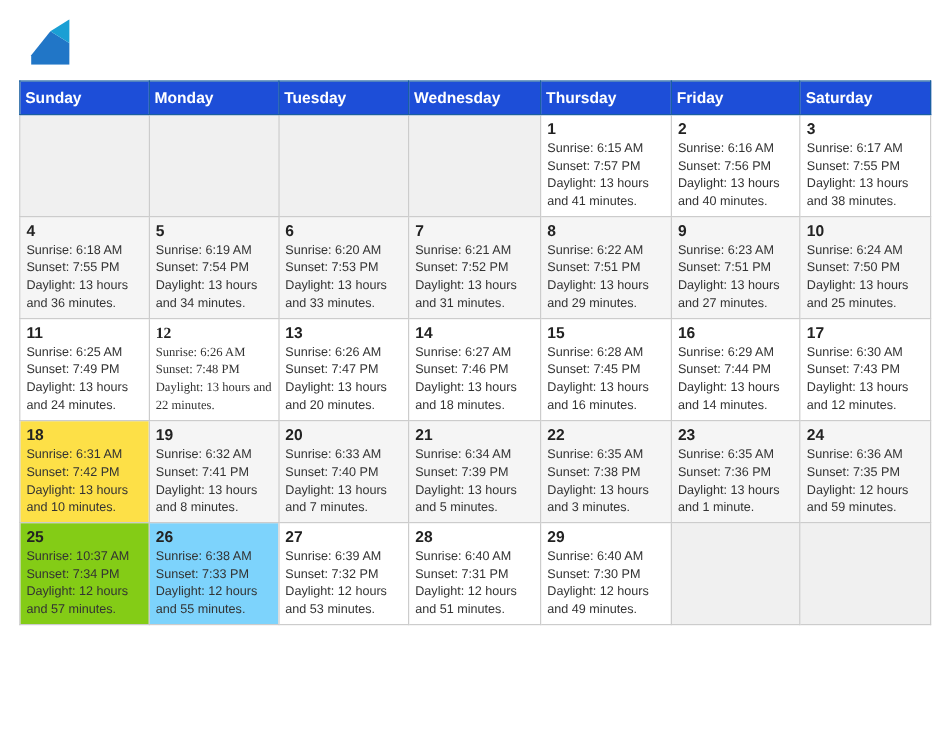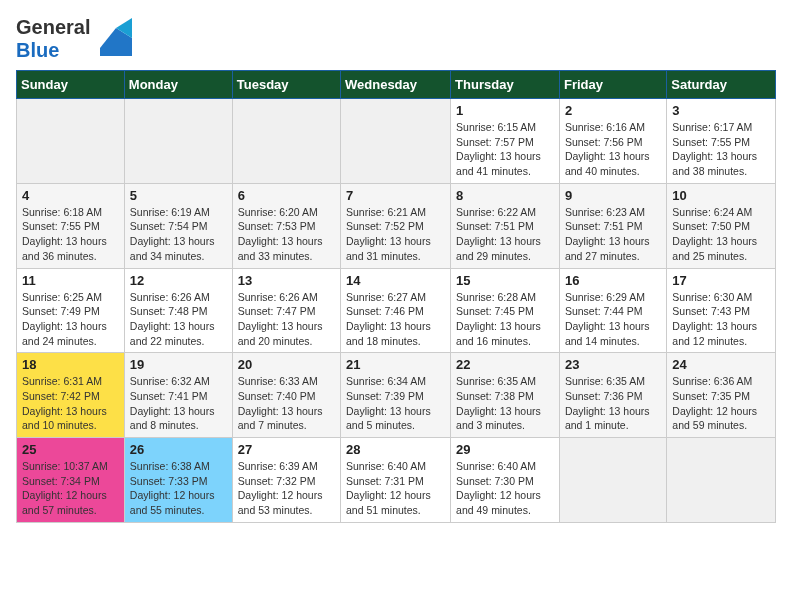--- a/index.html
+++ b/index.html
@@ -33,21 +33,21 @@
     .subtitle {
       font-size: 14px;
       color: #444;
     }
     .calendar {
       width: 100%;
       border-collapse: collapse;
       border: 1px solid #ccc;
     }
     .calendar th {
-      background-color: #14532d;
+      background-color: #1d4ed8;
       color: #fff;
       font-size: 13px;
       font-weight: bold;
       padding: 6px 4px;
       text-align: left;
       border: 1px solid #1a5fa0;
     }
     .calendar td {
       width: 113px;
       vertical-align: top;
@@ -78,24 +78,20 @@
       background: #f0f0f0 !important;
     }
   </style>
 </head>
 <body>
 
 <div class="header">
   <div class="logo">
     <div>
       <div style="display:flex;align-items:center;">
-        <div>
-          <div class="logo-general" style="font-size:20px;font-weight:bold;line-height:1.15;">General</div>
-          <div class="logo-blue" style="font-size:20px;font-weight:bold;line-height:1.15;color:#1a6bbf;">Blue</div>
-        </div>
         <div style="margin-left:4px;">
           <svg width="38" height="38" viewBox="0 0 38 38">
             <polygon points="6,30 22,10 38,20 38,38 6,38" fill="#2176c7"></polygon>
             <polygon points="22,10 38,0 38,20" fill="#1a9fd4"></polygon>
           </svg>
         </div>
       </div>
     </div>
   </div>
   <div class="title-block">
@@ -185,21 +181,21 @@
 Daylight: 13 hours and 25 minutes.</div>
         </td>
       </tr>
       <tr>
         <td style="background: rgb(255, 255, 255);">
           <span class="day-number">11</span>
           <div class="day-info">Sunrise: 6:25 AM
 Sunset: 7:49 PM
 Daylight: 13 hours and 24 minutes.</div>
         </td>
-        <td style="background: rgb(255, 255, 255);">
+        <td style="background: rgb(255, 255, 255); font-family: Liberation Serif, serif;">
           <span class="day-number">12</span>
           <div class="day-info">Sunrise: 6:26 AM
 Sunset: 7:48 PM
 Daylight: 13 hours and 22 minutes.</div>
         </td>
         <td style="background: rgb(255, 255, 255);">
           <span class="day-number">13</span>
           <div class="day-info">Sunrise: 6:26 AM
 Sunset: 7:47 PM
 Daylight: 13 hours and 20 minutes.</div>
@@ -267,21 +263,21 @@
 Daylight: 13 hours and 1 minute.</div>
         </td>
         <td style="background: rgb(245, 245, 245); margin-left: 48px;">
           <span class="day-number">24</span>
           <div class="day-info">Sunrise: 6:36 AM
 Sunset: 7:35 PM
 Daylight: 12 hours and 59 minutes.</div>
         </td>
       </tr>
       <tr>
-        <td style="background: #ec4899;">
+        <td style="background: #84cc16;">
           <span class="day-number">25</span>
           <div class="day-info">Sunrise: 10:37 AM
 Sunset: 7:34 PM
 Daylight: 12 hours and 57 minutes.</div>
         </td>
         <td style="background: #7dd3fc;">
           <span class="day-number">26</span>
           <div class="day-info">Sunrise: 6:38 AM
 Sunset: 7:33 PM
 Daylight: 12 hours and 55 minutes.</div>

